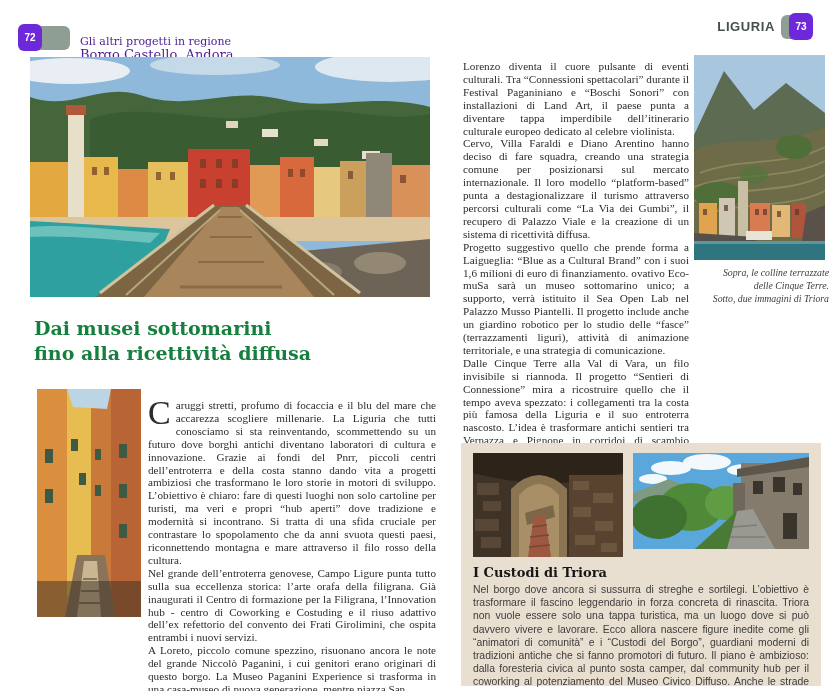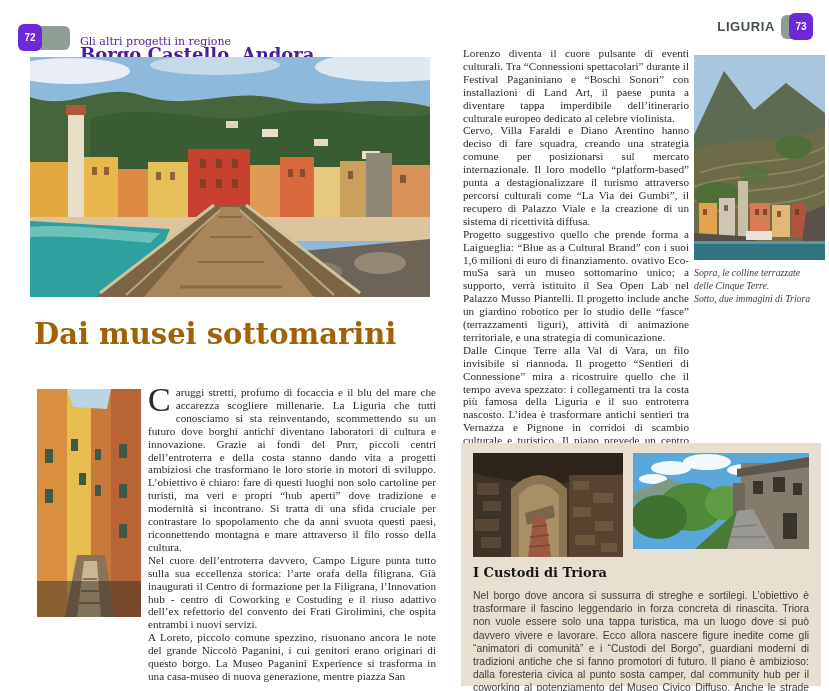--- a/index.html
+++ b/index.html
@@ -8,57 +8,57 @@
 
   
   .hdr-left{position:absolute;left:18px;top:13px;display:flex;align-items:center;gap:8px;}
   .tabs{position:relative;width:54px;height:27px;flex:0 0 auto;}
   .tab-sage{position:absolute;left:18px;top:2px;width:34px;height:24px;border-radius:6px;background:#8f9e93;}
   .tab-dark{position:absolute;left:0;top:0;width:24px;height:27px;background:#6d28d9;color:#fff;
             font-family:"Liberation Sans",sans-serif;font-size:10px;font-weight:bold;
             display:flex;align-items:center;justify-content:center;border-radius:6px;text-align:center;}
   .hdr-text{line-height:13px;color:#4c1d95;font-family:"DejaVu Serif",serif;margin-top:22px;}
   .kicker{font-size:11px;}
-  .kicker-title{font-size:18px;font-weight:bold;}
+  .kicker-title{font-size:13px;font-weight:normal;}
   .hdr-right{position:absolute;right:4px;top:13px;display:flex;align-items:center;gap:10px;}
   .region{font-family:"Liberation Sans",sans-serif;font-weight:bold;font-size:13px;
           letter-spacing:.6px;color:#44504a;}
   .tabs-r{position:relative;width:40px;height:27px;flex:0 0 auto;}
   .tab-sage-r{position:absolute;right:14px;top:2px;width:30px;height:24px;border-radius:6px;background:#8f9e93;}
   .tab-dark-r{left:auto;right:12px;}
 
   
   figure{margin:0;overflow:hidden;}
   figure svg{display:block;width:100%;height:100%;}
   .photo-main{position:absolute;left:30px;top:57px;width:400px;height:240px;}
   .photo-side{position:absolute;left:37px;top:389px;width:104px;height:228px;}
   .photo-ct{position:absolute;left:694px;top:55px;width:131px;height:205px;}
 
   
   .headline{position:absolute;left:34px;top:303px;font-family:"DejaVu Serif",serif;
-            font-weight:bold;font-size:29px;line-height:25px;color:#a16207;}
+            font-weight:bold;font-size:19px;line-height:25px;color:#15803d;}
   .caption{font-style:italic;font-size:9.8px;line-height:13px;color:#3d3d3d;white-space:pre-line;}
   .caption-l{position:absolute;left:0;top:631px;width:141px;text-align:right;}
-  .caption-r{position:absolute;left:694px;top:266px;width:135px;text-align:left;}
-  .col{font-size:11.2px;line-height:12.9px;text-align:justify;}
+  .caption-r{position:absolute;left:694px;top:266px;width:135px;text-align:right;}
+  .col{font-size:11.2px;line-height:12.9px;text-align:justify;margin-top:13px;}
   .col p{margin:0;}
   .col-left{position:absolute;left:148px;top:386px;width:288px;}
   .col-right{position:absolute;left:463px;top:47px;width:226px;}
   .dropcap{float:left;font-size:34px;line-height:25px;padding:1px 5px 0 0;color:#2c2c2c;}
   .b{font-weight:normal;}
   .p-last{position:relative;}
   .sig{position:absolute;right:0;bottom:0;font-weight:bold;}
 
   
   .box{position:absolute;left:461px;top:443px;width:360px;height:243px;background:#e9dfd0;
        padding:10px 12px;box-sizing:border-box;}
   .box-photos{display:flex;gap:10px;align-items:flex-start;}
   .box-photo-1{width:150px;height:104px;flex:0 0 auto;}
   .box-photo-2{width:176px;height:96px;flex:0 0 auto;}
-  .box-title{font-family:"DejaVu Serif",serif;font-size:13px;font-weight:bold;color:#161616;margin:8px 0 9px;}
+  .box-title{font-family:"DejaVu Serif",serif;font-size:13px;font-weight:bold;color:#161616;margin:8px 0 3px;}
   .box-body{font-family:"Liberation Sans",sans-serif;font-size:10.4px;line-height:13.2px;
             color:#3c3c3c;margin:0;text-align:justify;}
 </style>
 </head>
 <body>
 
 <div class="spread">
 
   <div class="hdr-left">
     <div class="tabs">
@@ -134,20 +134,21 @@
       <path d="M150,230 L252,230" stroke="#8a6b45" stroke-width="3"></path>
       <path d="M184,148 L70,236" stroke="#cfc49d" stroke-width="3" fill="none"></path>
       <path d="M190,153 L96,238" stroke="#b5a87e" stroke-width="2" fill="none"></path>
       <path d="M216,148 L330,236" stroke="#cfc49d" stroke-width="3" fill="none"></path>
       <path d="M210,153 L304,238" stroke="#b5a87e" stroke-width="2" fill="none"></path>
     </svg>
   </figure>
 
   <h1 class="headline">
     <span>Dai musei sottomarini</span><br>
+    <span>fino alla ricettività diffusa</span>
   </h1>
 
   <figure class="photo-side">
     <svg viewBox="0 0 104 228" preserveAspectRatio="none" aria-hidden="true">
       <rect width="104" height="228" fill="#caa86a"></rect>
       <rect x="0" width="30" height="228" fill="#d98f3e"></rect>
       <rect x="30" width="24" height="206" fill="#e7bd52"></rect>
       <rect x="54" width="20" height="212" fill="#c97a3a"></rect>
       <rect x="74" width="30" height="228" fill="#b86434"></rect>
       <path d="M30,0 L74,0 L70,20 L36,18 Z" fill="#bcd5e4"></path>
@@ -165,21 +166,21 @@
       <path d="M28,228 L78,228 L68,166 L40,166 Z" fill="#8a7358"></path>
       <path d="M40,228 L64,228 L60,172 L47,172 Z" fill="#c9b693"></path>
       <path d="M46,190 L60,190 M44,202 L62,202 M42,214 L64,214" stroke="#8a7358" stroke-width="2"></path>
       <rect y="192" width="104" height="36" fill="#3a2e24" opacity=".5"></rect>
     </svg>
   </figure>
 
 
   <div class="col col-left">
     <p><span class="dropcap">C</span><span><span>aruggi stretti, profumo di focaccia e il blu del mare che accarezza scogliere millenarie. La Liguria che tutti conosciamo si sta reinventando, scommettendo su un futuro dove borghi antichi diventano laboratori di cultura e innovazione. Grazie ai fondi del Pnrr, piccoli centri dell’entroterra e della costa stanno dando vita a progetti ambiziosi che trasformano le loro storie in motori di sviluppo. L’obiettivo è chiaro: fare di questi luoghi non solo cartoline per turisti, ma veri e propri “hub aperti” dove tradizione e modernità si incontrano. Si tratta di una sfida cruciale per contrastare lo spopolamento che da anni svuota questi paesi, riconnettendo montagna e mare attraverso il filo rosso della cultura.</span></span></p>
-    <p><span>Nel cuore dell’entroterra davvero, </span><span class="b">Campo Ligure</span><span> punta tutto sulla sua eccellenza storica: l’arte orafa della filigrana. Già inaugurati il Centro di formazione per la Filigrana, l’Innovation hub - centro di Coworking e Costuding e il riuso adattivo dell’ex refettorio del convento dei Frati Girolimini, che ospita entrambi i nuovi servizi.</span></p>
+    <p><span>Nel grande dell’entroterra genovese, </span><span class="b">Campo Ligure</span><span> punta tutto sulla sua eccellenza storica: l’arte orafa della filigrana. Già inaugurati il Centro di formazione per la Filigrana, l’Innovation hub - centro di Coworking e Costuding e il riuso adattivo dell’ex refettorio del convento dei Frati Girolimini, che ospita entrambi i nuovi servizi.</span></p>
     <p><span>A </span><span class="b">Loreto</span><span>, piccolo comune spezzino, risuonano ancora le note del grande Niccolò Paganini, i cui genitori erano originari di questo borgo. La Museo Paganini Experience si trasforma in una casa-museo di nuova generazione, mentre piazza San</span></p>
   </div>
 
   <div class="col col-right">
     <p><span>Lorenzo diventa il cuore pulsante di eventi culturali. Tra “Connessioni spettacolari” durante il Festival Paganiniano e “Boschi Sonori” con installazioni di Land Art, il paese punta a diventare tappa imperdibile dell’itinerario culturale europeo dedicato al celebre violinista.</span></p>
     <p><span class="b">Cervo, Villa Faraldi e Diano Arentino</span><span> hanno deciso di fare squadra, creando una strategia comune per posizionarsi sul mercato internazionale. Il loro modello “platform-based” punta a destagionalizzare il turismo attraverso percorsi culturali come “La Via dei Gumbi”, il recupero di Palazzo Viale e la creazione di un sistema di ricettività diffusa.</span></p>
     <p><span>Progetto suggestivo quello che prende forma a </span><span class="b">Laigueglia</span><span>: “Blue as a Cultural Brand” con i suoi 1,6 milioni di euro di finanziamento. ovativo Eco-muSa sarà un museo sottomarino unico; a supporto, verrà istituito il Sea Open Lab nel Palazzo Musso Piantelli. Il progetto include anche un giardino robotico per lo studio delle “fasce” (terrazzamenti liguri), attività di animazione territoriale, e una strategia di comunicazione.</span></p>
     <p class="p-last"><span><span>Dalle Cinque Terre alla Val di Vara, un filo invisibile si riannoda. Il progetto </span><span class="b">“Sentieri di Connessione”</span><span> mira a ricostruire quello che il tempo aveva spezzato: i collegamenti tra la costa più famosa della Liguria e il suo entroterra nascosto. L’idea è trasformare antichi sentieri tra </span><span class="b">Vernazza</span><span> e </span><span class="b">Pignone</span><span> in corridoi di scambio culturale e turistico. Il piano prevede un centro informativo a Vernazza per accogliere i visitatori, una casa dell’artista a Pignone, un ostello-centro sociale a Casale per chi cerca autenticità. Tornerà a vivere anche il vecchio Mulino Calzetta.</span></span><span class="sig">R.C.</span></p>
   </div>
 

